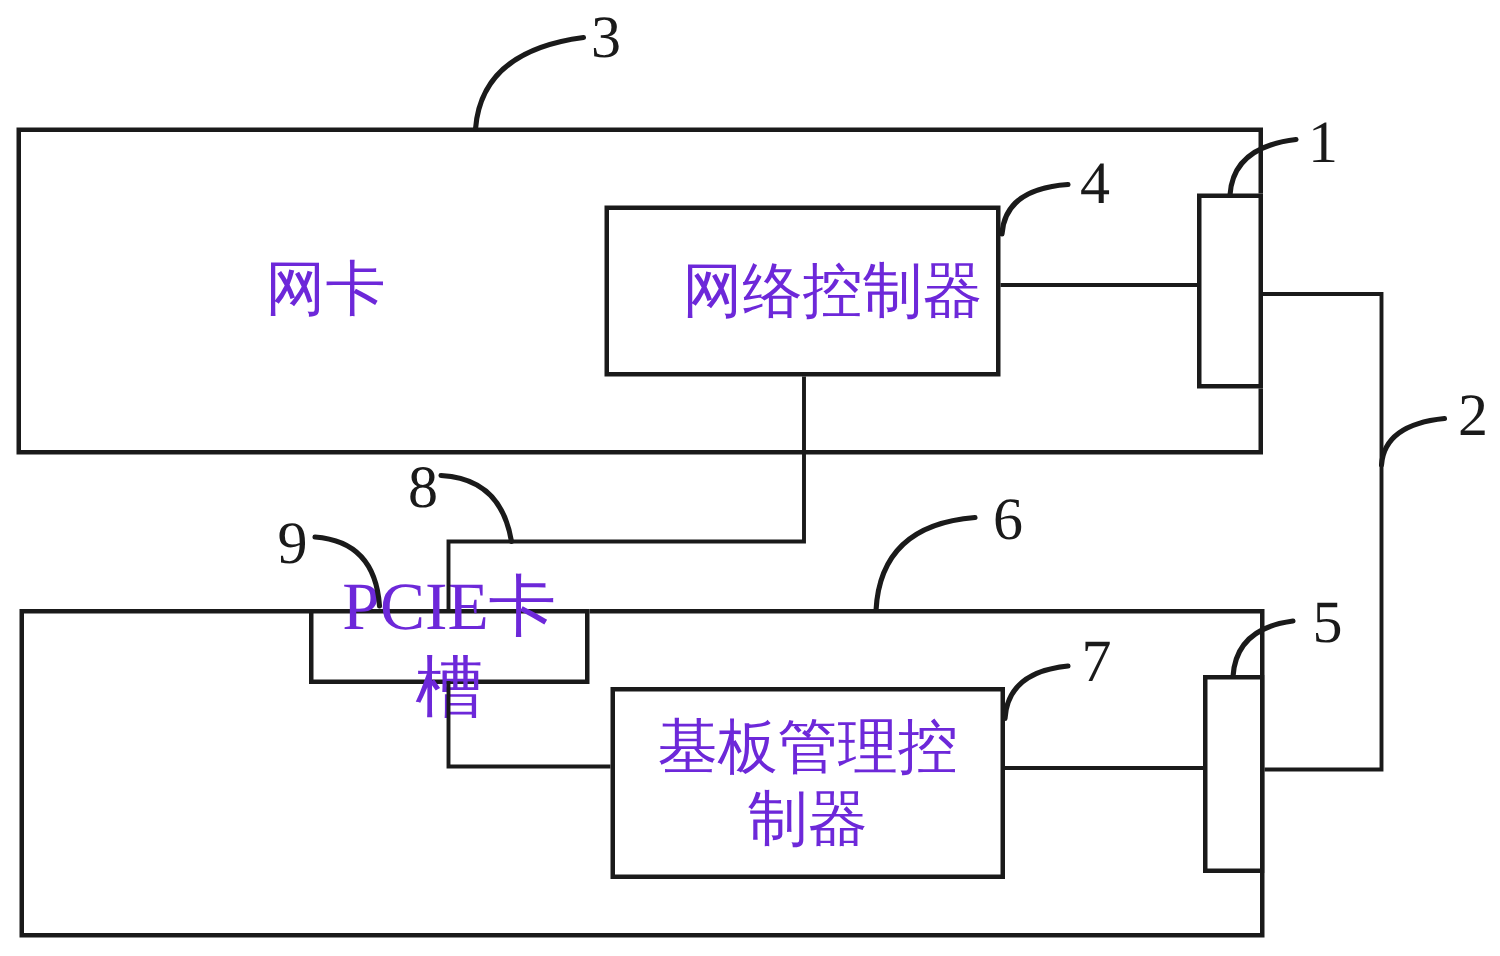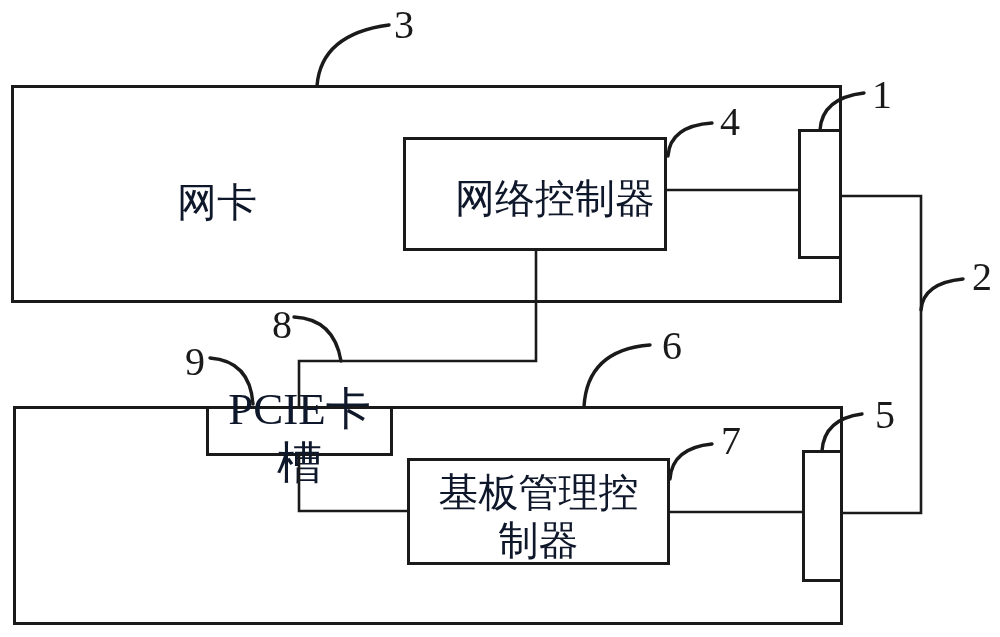--- a/index.html
+++ b/index.html
@@ -26,23 +26,22 @@
   .box.centered {
     display: flex;
     align-items: center;
     justify-content: center;
     text-align: center;
   }
   .cjk-label {
     font-family: "Liberation Serif", "DejaVu Serif", serif;
     font-size: 40px;
     line-height: 1.2;
-    color: #0f172a;
+    color: #6d28d9;
     letter-spacing: 0;
-    margin-top: 10px;
   }
   .float-label {
     position: absolute;
     transform: translate(-50%, -50%);
     white-space: nowrap;
   }
   .ref-num {
     position: absolute;
     transform: translate(-50%, -50%);
     font-family: "Liberation Serif", "DejaVu Serif", serif;
@@ -77,21 +76,21 @@
   <div class="box" id="motherboard-box" style="left:13px; top:406px; width:830px; height:219px;"></div>
 
   <div class="box centered" id="network-controller-box" style="left:403px; top:137px; width:264px; height:114px;padding-left:40px;">
     <span class="cjk-label">网络控制器</span>
   </div>
 
   <div class="box centered filled" id="pcie-box" style="left:206px; top:406px; width:187px; height:50px;">
     <span class="cjk-label">PCIE卡槽</span>
   </div>
 
-  <div class="box centered" id="bmc-box" style="left:407px; top:458px; width:263px; height:107px;">
+  <div class="box centered" id="bmc-box" style="left:407px; top:458px; width:263px; height:128px;">
     <span class="cjk-label" style="width:245px; text-align:center;">基板管理控制器</span>
   </div>
 
   <div class="box filled" id="connector1-box" style="left:798px; top:129px; width:44px; height:130px;"></div>
 
   <div class="box filled" id="connector5-box" style="left:802px; top:450px; width:41px; height:132px;"></div>
 
   <span class="cjk-label float-label" style="left:217px; top:193px;">网卡</span>
 
 

